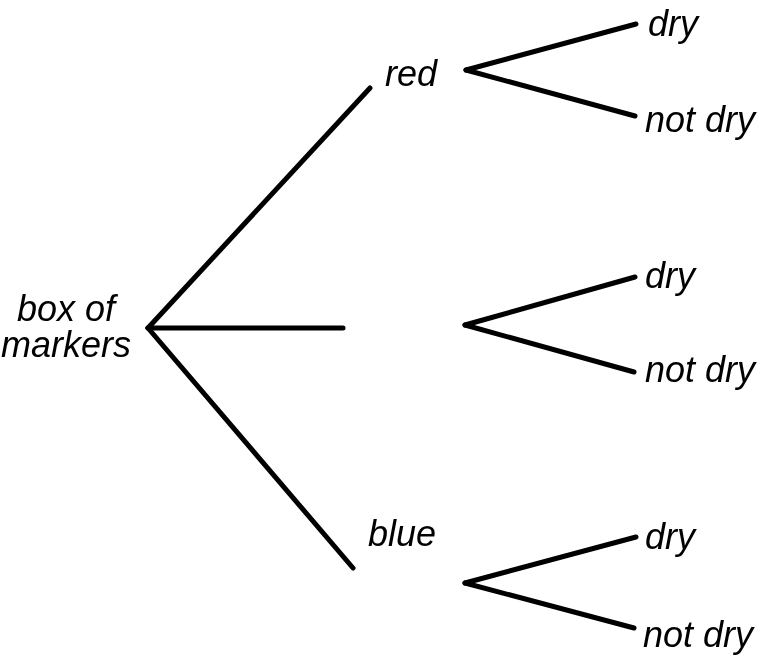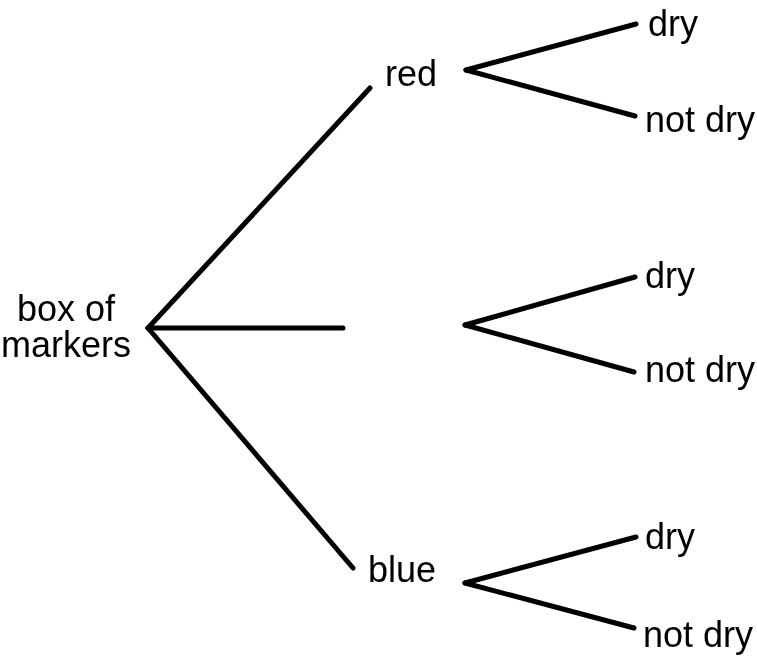--- a/index.html
+++ b/index.html
@@ -25,31 +25,32 @@
     stroke: #000000;
     stroke-width: 5;
     stroke-linecap: round;
   }
   .label {
     position: absolute;
     font-size: 36px;
     line-height: 36px;
     white-space: nowrap;
     color: #000000;
+    font-style: italic;
   }
   .label.root {
     left: -4px;
     top: 291px;
     width: 140px;
     text-align: center;
     white-space: normal;
   }
   .label.red    { left: 385px; top: 56px;  }
   .label.green  { left: 355px; top: 307px; }
-  .label.blue   { left: 368px; top: 552px; }
+  .label.blue   { left: 368px; top: 516px; }
   .label.dry-1    { left: 648px; top: 6px;   }
   .label.notdry-1 { left: 645px; top: 102px; }
   .label.dry-2    { left: 645px; top: 258px; }
   .label.notdry-2 { left: 645px; top: 352px; }
   .label.dry-3    { left: 645px; top: 519px; }
   .label.notdry-3 { left: 643px; top: 617px; }
 </style>
 </head>
 <body>
 

